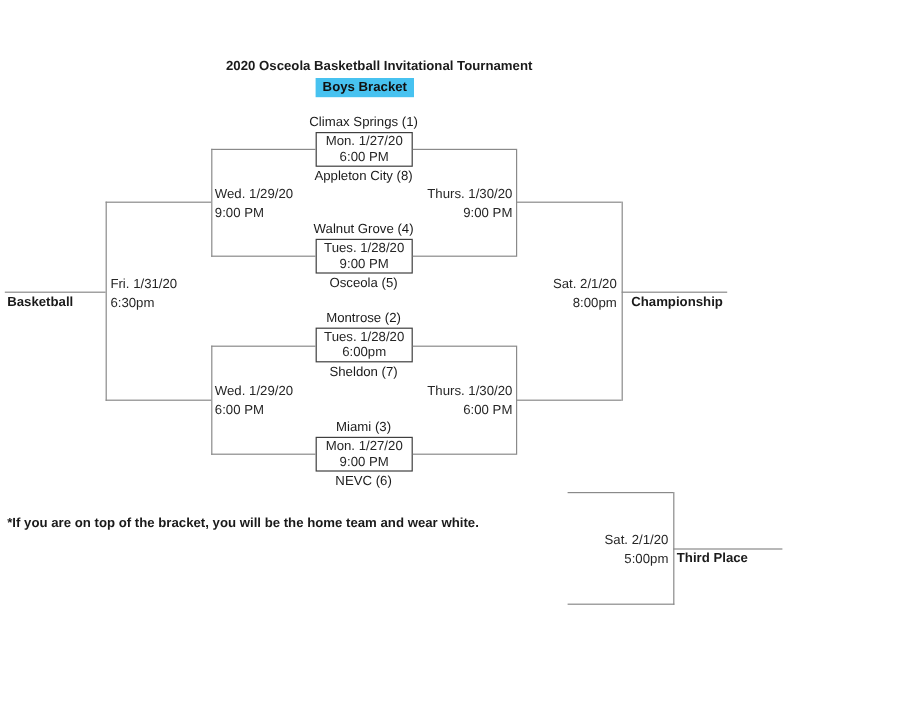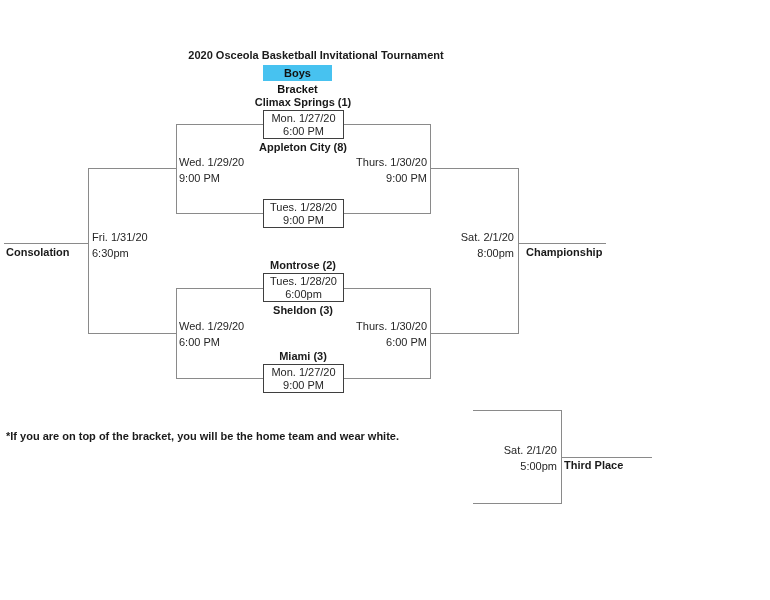--- a/index.html
+++ b/index.html
@@ -9,68 +9,71 @@
     color:var(--text,#1a1a1a);
     font-size:11px;
     border-radius:31px;
   }
   .abs{position:absolute;}
   .rt{text-align:right;}
   .hline{position:absolute;height:1px;background:var(--line,#8a8a8a);}
   .vline{position:absolute;width:1px;background:var(--line,#8a8a8a);}
   .title{top:49px;left:116px;width:400px;font-weight:bold;text-align:center;}
   .badge{
-    top:65px;left:263px;width:69px;height:16px;line-height:16px;
+    top:65px;left:263px;width:82px;height:16px;line-height:16px;
     background:var(--highlight,#47c2f0);
     font-weight:bold;text-align:center;color:#111;
   }
   .gamebox{
     position:absolute;left:263px;width:81px;height:29px;
     border:1px solid var(--border,#3f3f3f);box-sizing:border-box;
     background:#fff;display:flex;flex-direction:column;justify-content:center;
   }
   .gamebox .row{height:13px;line-height:13px;text-align:center;color:#262626;}
   .teamname{position:absolute;left:213px;width:180px;height:13px;line-height:13px;
-    text-align:center;font-weight:bold;}
+    text-align:center;font-weight:normal;}
   .slot{position:absolute;height:13px;line-height:13px;color:#262626;}
   .lbl{position:absolute;height:13px;line-height:13px;font-weight:bold;}
   .note{position:absolute;left:6px;font-weight:bold;height:14px;line-height:14px;}
 </style>
 </head>
 <body>
 
 <div id="sheet">
 
   <div class="abs title">2020 Osceola Basketball Invitational Tournament</div>
   <div class="abs badge">Boys Bracket</div>
 
   <div class="teamname" style="top:96px">Climax Springs (1)</div>
   <div class="gamebox" style="top:110px">
     <div class="row">Mon. 1/27/20</div>
     <div class="row">6:00 PM</div>
   </div>
   <div class="teamname" style="top:141px">Appleton City (8)</div>
 
+  <div class="teamname" style="top:185px">Walnut Grove (4)</div>
   <div class="gamebox" style="top:199px">
     <div class="row">Tues. 1/28/20</div>
     <div class="row">9:00 PM</div>
   </div>
+  <div class="teamname" style="top:230px">Osceola (5)</div>
 
   <div class="teamname" style="top:259px">Montrose (2)</div>
   <div class="gamebox" style="top:273px">
     <div class="row">Tues. 1/28/20</div>
     <div class="row">6:00pm</div>
   </div>
-  <div class="teamname" style="top:304px">Sheldon (3)</div>
+  <div class="teamname" style="top:304px">Sheldon (7)</div>
 
   <div class="teamname" style="top:350px">Miami (3)</div>
   <div class="gamebox" style="top:364px">
     <div class="row">Mon. 1/27/20</div>
     <div class="row">9:00 PM</div>
   </div>
+  <div class="teamname" style="top:395px">NEVC (6)</div>
 
   <div class="hline" style="top:124px;left:176px;width:87px"></div>
   <div class="hline" style="top:124px;left:344px;width:86px"></div>
   <div class="hline" style="top:213px;left:176px;width:87px"></div>
   <div class="hline" style="top:213px;left:344px;width:86px"></div>
   <div class="vline" style="top:124px;left:176px;height:90px"></div>
   <div class="vline" style="top:124px;left:430px;height:90px"></div>
   <div class="hline" style="top:168px;left:88px;width:88px"></div>
   <div class="hline" style="top:168px;left:430px;width:88px"></div>
 
@@ -92,21 +95,21 @@
   <div class="slot" style="top:172px;left:179px;width:100px">9:00 PM</div>
   <div class="slot rt" style="top:156px;left:327px;width:100px">Thurs. 1/30/20</div>
   <div class="slot rt" style="top:172px;left:327px;width:100px">9:00 PM</div>
   <div class="slot" style="top:320px;left:179px;width:100px">Wed. 1/29/20</div>
   <div class="slot" style="top:336px;left:179px;width:100px">6:00 PM</div>
   <div class="slot rt" style="top:320px;left:327px;width:100px">Thurs. 1/30/20</div>
   <div class="slot rt" style="top:336px;left:327px;width:100px">6:00 PM</div>
 
   <div class="slot" style="top:231px;left:92px;width:90px">Fri. 1/31/20</div>
   <div class="slot" style="top:247px;left:92px;width:90px">6:30pm</div>
-  <div class="lbl" style="top:246px;left:6px;width:90px">Consolation</div>
+  <div class="lbl" style="top:246px;left:6px;width:90px">Basketball</div>
 
   <div class="slot rt" style="top:231px;left:414px;width:100px">Sat. 2/1/20</div>
   <div class="slot rt" style="top:247px;left:414px;width:100px">8:00pm</div>
   <div class="lbl" style="top:246px;left:526px;width:110px">Championship</div>
 
   <div class="hline" style="top:410px;left:473px;width:88px"></div>
   <div class="vline" style="top:410px;left:561px;height:94px"></div>
   <div class="hline" style="top:503px;left:473px;width:89px"></div>
   <div class="hline" style="top:457px;left:561px;width:91px"></div>
   <div class="slot rt" style="top:444px;left:457px;width:100px">Sat. 2/1/20</div>

